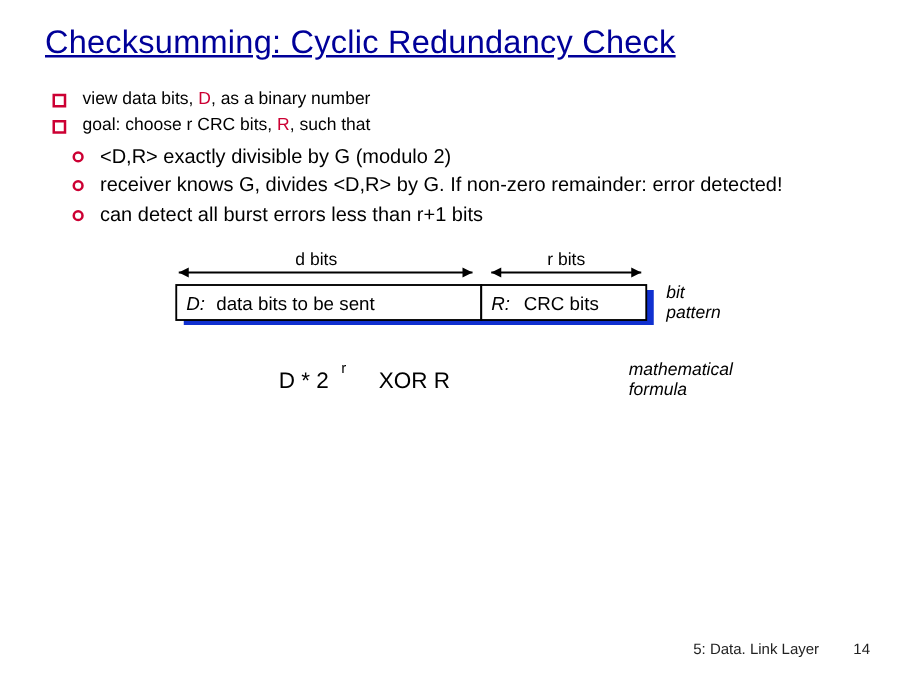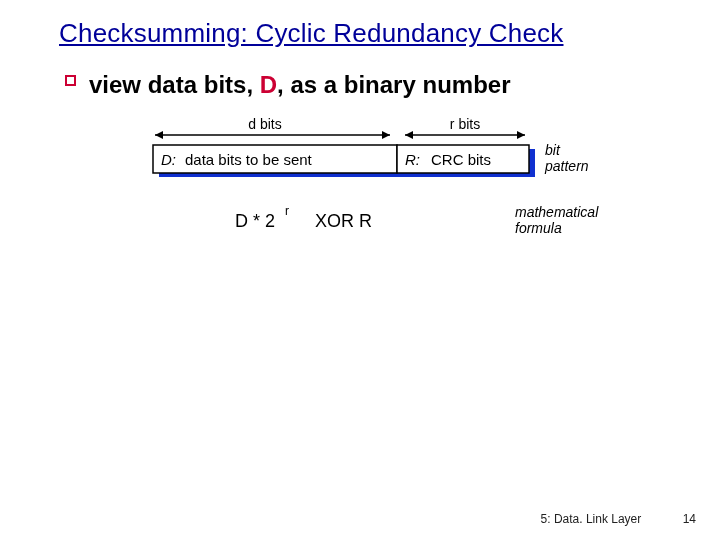--- a/index.html
+++ b/index.html
@@ -7,42 +7,41 @@
     padding: 0;
     width: 720px;
     height: 540px;
     background: #fff;
     font-family: "Comic Sans MS", "Comic Sans", cursive, sans-serif;
     color: #000;
     position: relative;
     box-sizing: border-box;
   }
   .slide {
-    padding: 18px 30px 0 59px;
+    padding: 18px 30px 0 36px;
   }
   .title {
     font-size: 26px;
     color: #000099;
     text-decoration: underline;
     margin: 0 0 20px 0;
     font-weight: normal;
     letter-spacing: 0.2px;
   }
   ul.lvl1 {
     list-style: none;
     padding: 0 0 0 6px;
     margin: 0 0 6px 0;
   }
   ul.lvl1 > li {
     position: relative;
     padding-left: 24px;
-    font-size: 24px;
+    font-size: 14px;
     line-height: 1.35;
     margin: 2px 0;
-    font-weight: bold;
   }
   ul.lvl1 > li::before {
     content: "";
     position: absolute;
     left: 0;
     top: 6px;
     width: 11px;
     height: 11px;
     border: 2px solid #cc0033;
     box-sizing: border-box;
@@ -81,36 +80,44 @@
   .footer {
     position: absolute;
     bottom: 14px;
     right: 24px;
     font-family: Arial, Helvetica, sans-serif;
     font-size: 12px;
     color: #222;
   }
   .footer .pg {
     display: inline-block;
-    margin-left: 38px;
+    margin-left: 24px;
   }
   svg { display: block; }
 </style>
 </head>
 <body>
 
 <div class="slide">
   <h1 class="title">Checksumming: Cyclic Redundancy Check</h1>
 
   <ul class="lvl1">
     <li>
       <span>view data bits, </span><span class="accent">D</span><span>, as a binary number</span>
     </li>
+    <li>
+      <span>goal: choose r CRC bits, </span><span class="accent">R</span><span>, such that</span>
+    </li>
   </ul>
 
+  <ul class="lvl2">
+    <li>&lt;D,R&gt; exactly divisible by G (modulo 2)</li>
+    <li>receiver knows G, divides &lt;D,R&gt; by G.  If non-zero remainder: error detected!</li>
+    <li>can detect all burst errors less than r+1 bits</li>
+  </ul>
 
 
   <div class="diagram-wrap">
     <svg viewBox="0 0 480 135" width="480" height="135">
 
       <line x1="20" y1="18" x2="255" y2="18" stroke="#000" stroke-width="1.5"></line>
       <polygon points="20,18 28,14 28,22" fill="#000"></polygon>
       <polygon points="255,18 247,14 247,22" fill="#000"></polygon>
       <text x="130" y="12" font-family="Arial, Helvetica" font-size="14" text-anchor="middle">d bits</text>
 

